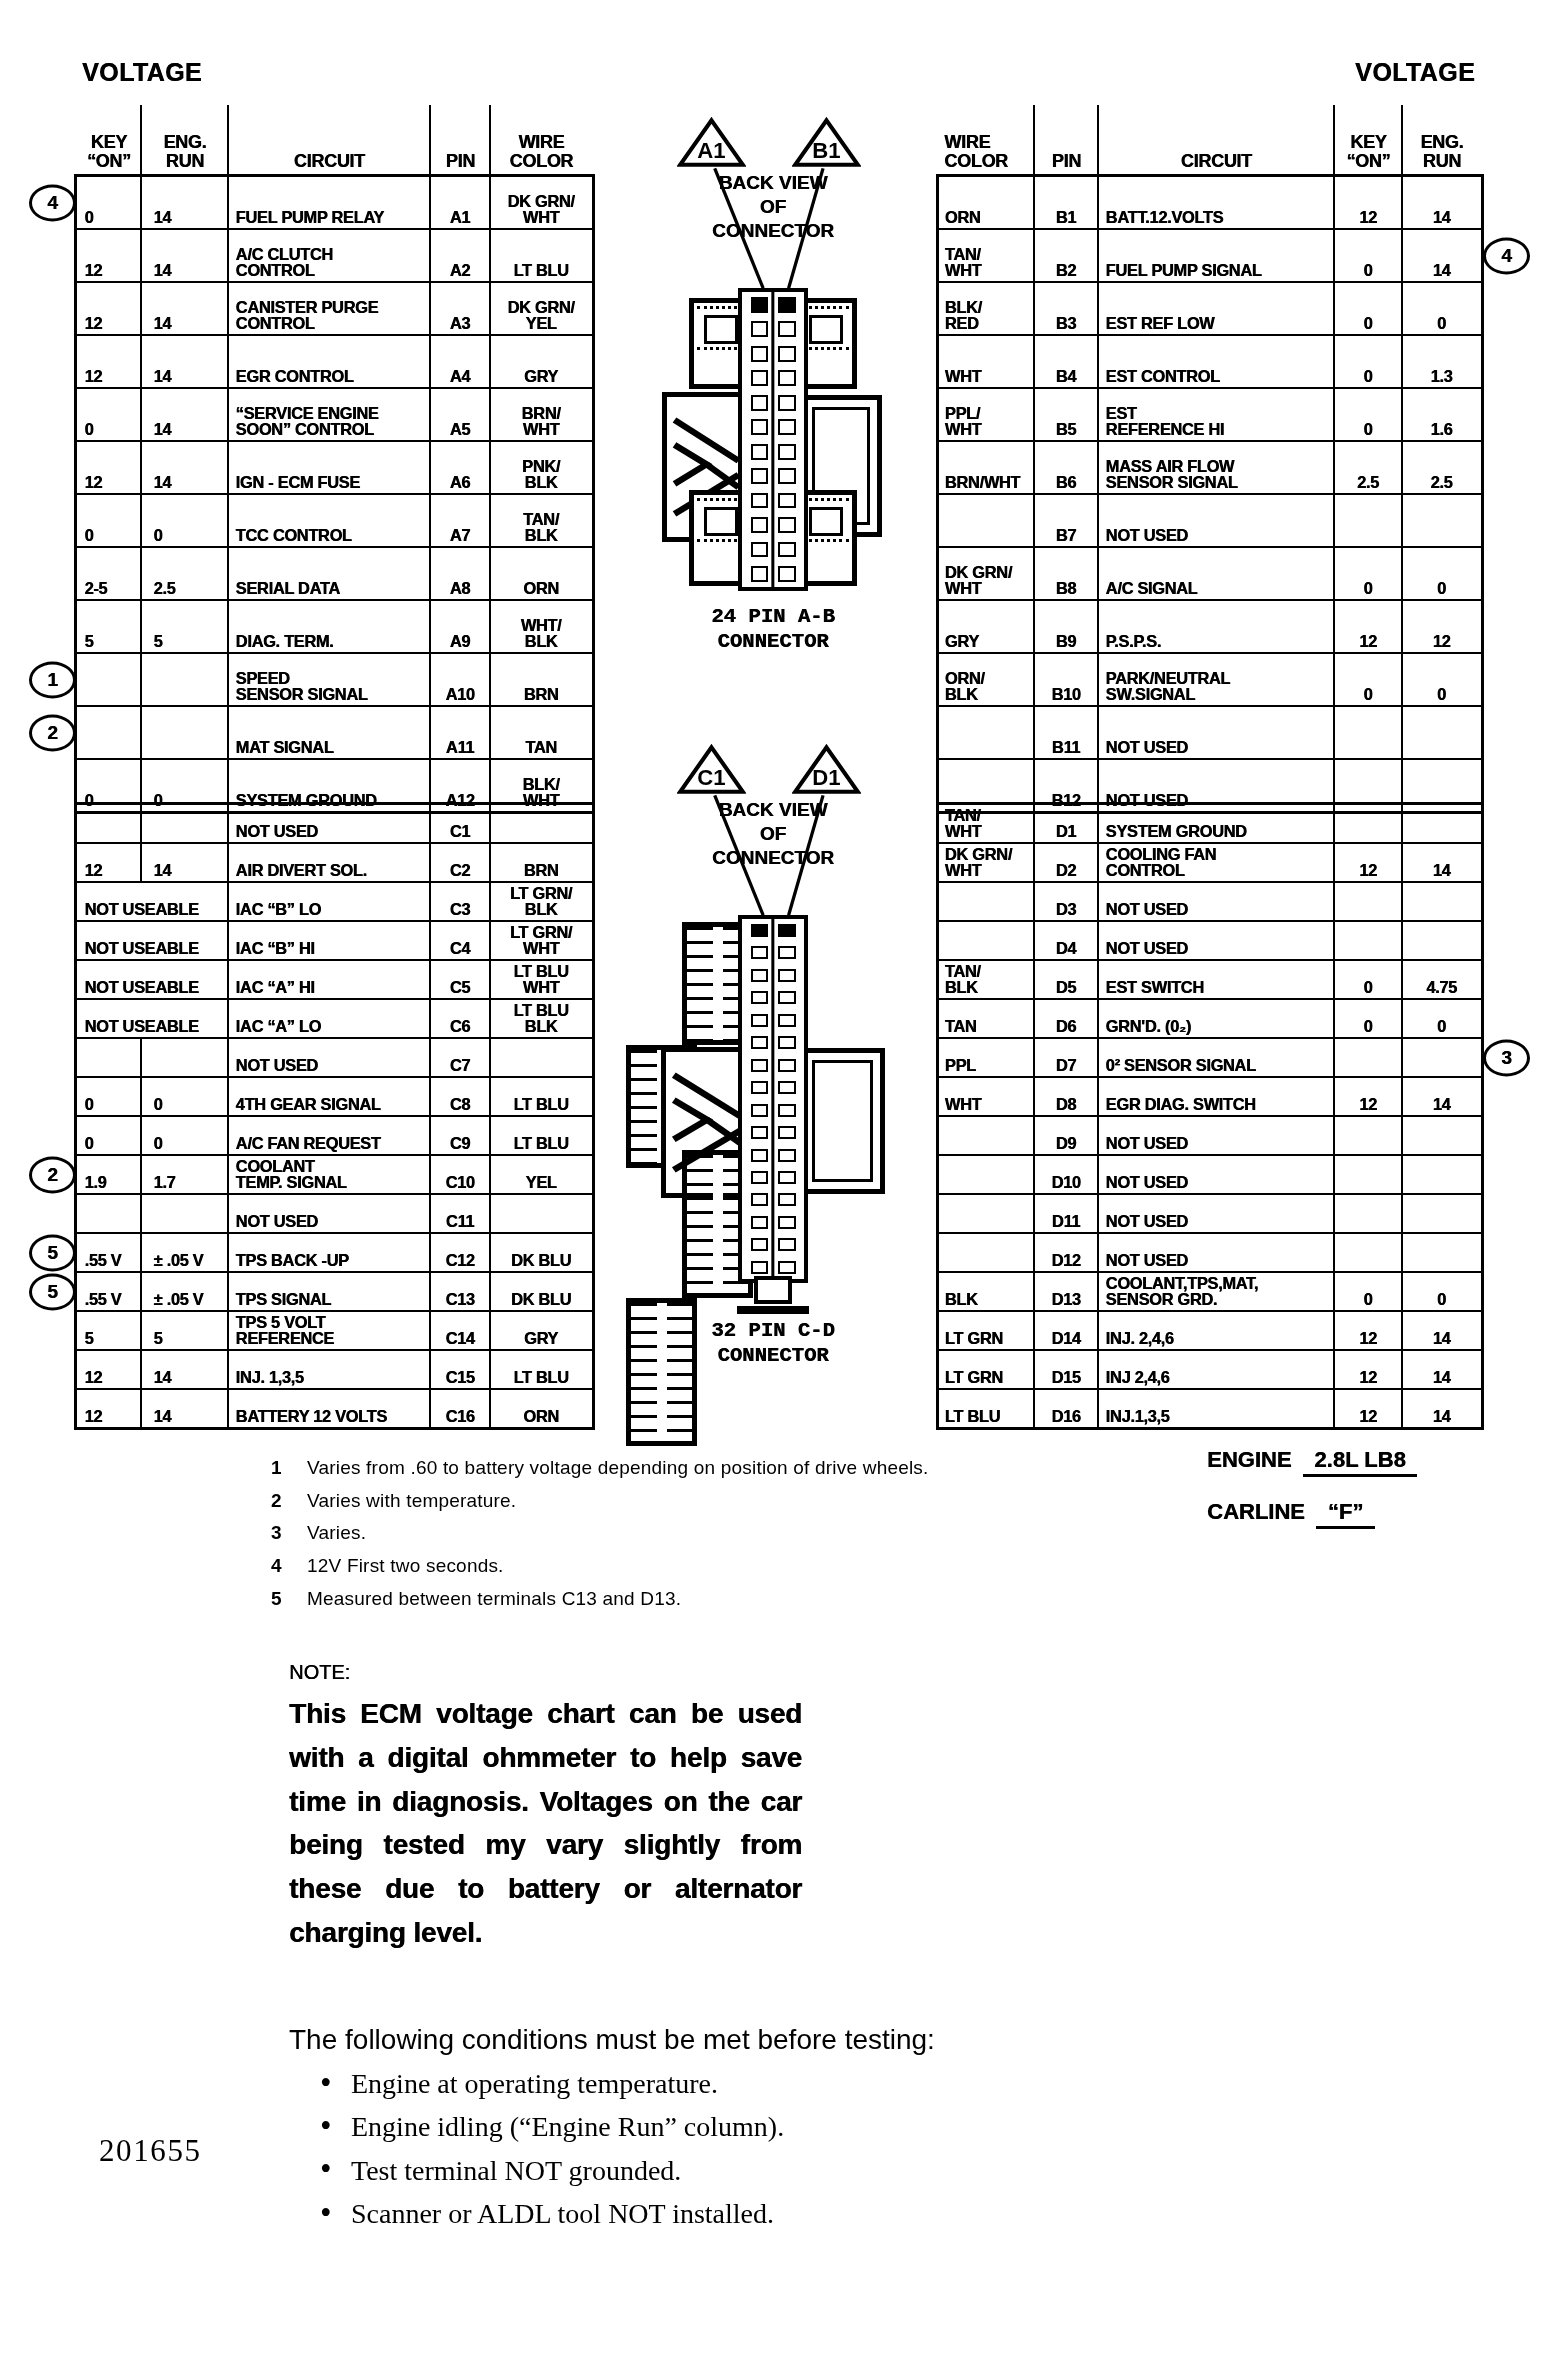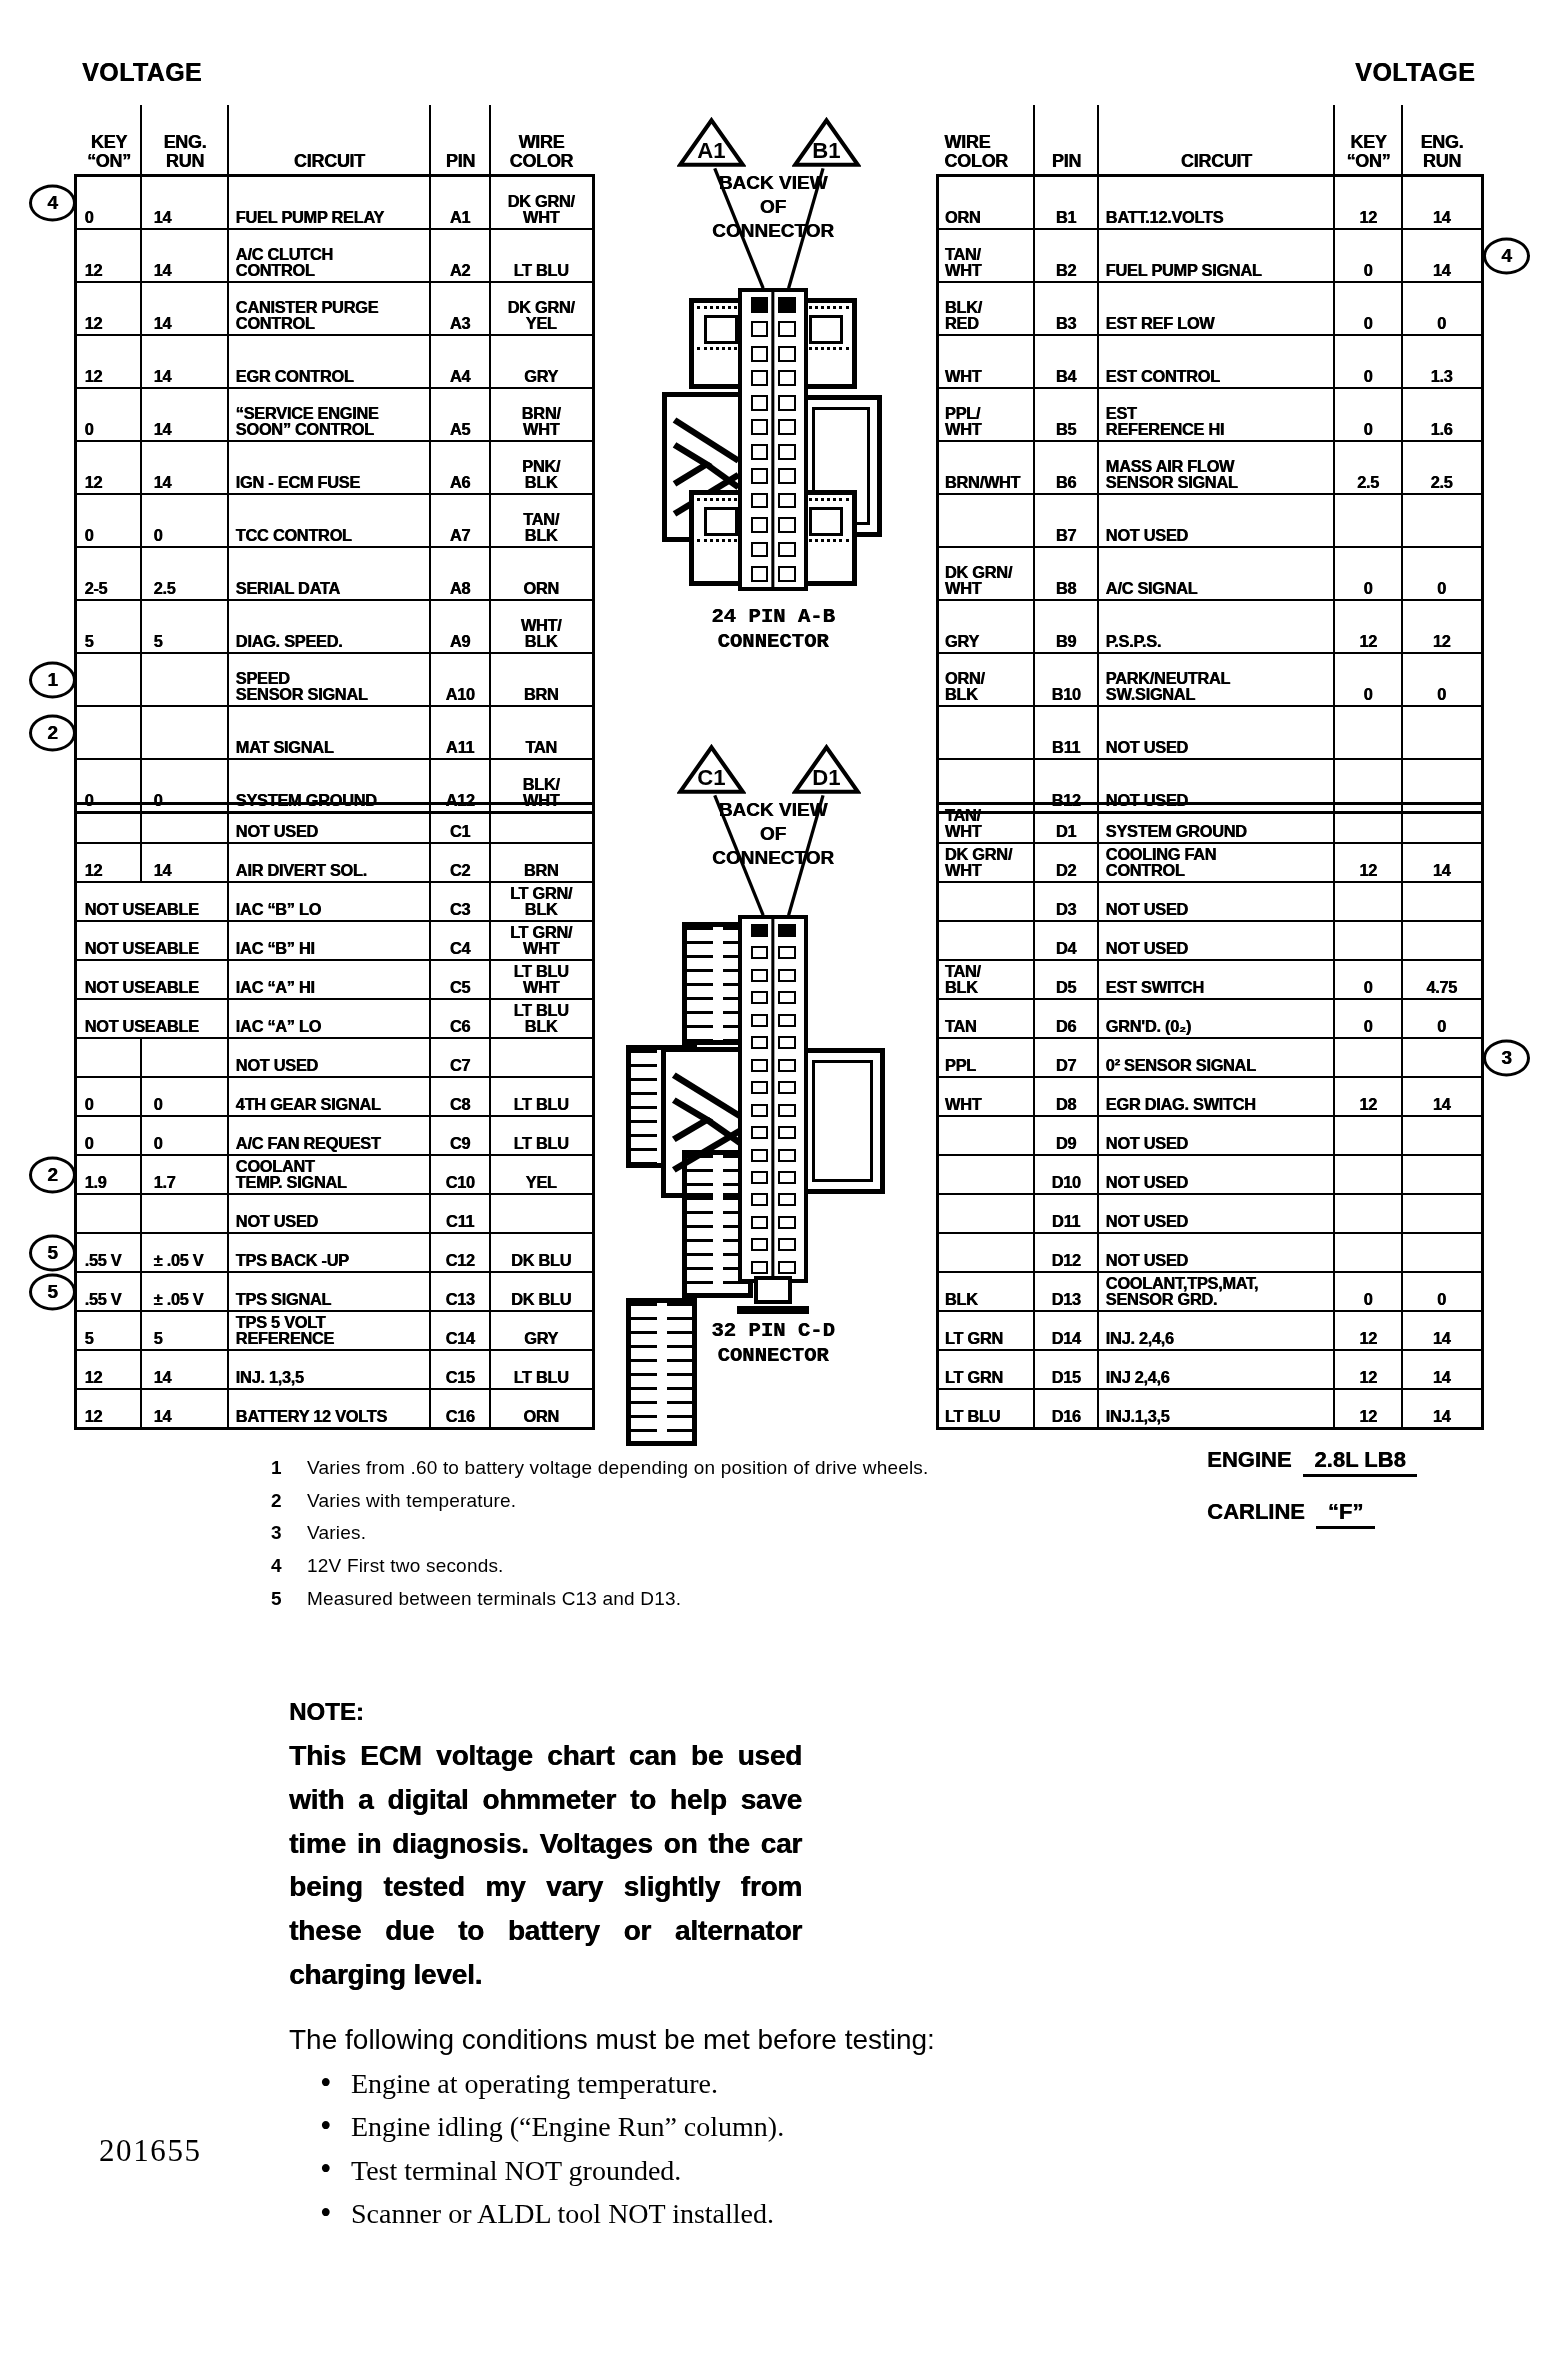--- a/index.html
+++ b/index.html
@@ -84,21 +84,21 @@
   .fn-text{letter-spacing:0.2px;}
 
   
   .engine-block{position:absolute;left:1207px;top:1447px;font-size:22px;font-weight:bold;}
   .eng-row{margin-bottom:26px;white-space:nowrap;}
   .eng-label{margin-right:11.5px;}
   .eng-value{border-bottom:3.3px solid #000;padding:0 11.5px 1.6px;}
 
   
   .note-block{position:absolute;left:289px;top:1661px;width:513px;}
-  .note-heading{font-size:24px;font-weight:bold;margin-bottom:8.2px;margin-top:37px;}
+  .note-heading{font-size:20px;font-weight:normal;margin-bottom:8.2px;}
   .note-body{font-size:28px;font-weight:bold;line-height:1.56;text-align:justify;letter-spacing:-0.2px;}
 
   
   .cond-block{position:absolute;left:289px;top:2024px;width:789px;font-size:28px;}
   .cond-intro{margin-bottom:13px;}
   .cond-list{margin:0;padding:0;list-style:none;font-family:Liberation Serif, serif;}
   .cond-item{position:relative;padding-left:62px;margin-bottom:14px;line-height:1.05;}
   .cond-item::before{content:"\2022";position:absolute;left:31px;top:-3.3px;font-size:33px;}
 
   .page-number{position:absolute;left:99px;top:2133px;font-family:"Liberation Serif",serif;
@@ -202,21 +202,21 @@
           <div class="cell c-eng ink">2.5</div>
           <div class="cell c-circ pre ink">SERIAL DATA</div>
           <div class="cell c-pin ink">A8</div>
           <div class="cell c-wire-c pre ink">ORN</div>
         </div>
 
         <div class="trow left-cols">
 
           <div class="cell c-key ink">5</div>
           <div class="cell c-eng ink">5</div>
-          <div class="cell c-circ pre ink">DIAG. SPEED.</div>
+          <div class="cell c-circ pre ink">DIAG. TERM.</div>
           <div class="cell c-pin ink">A9</div>
           <div class="cell c-wire-c pre ink">WHT/
 BLK</div>
         </div>
 
         <div class="trow left-cols">
           <span class="fncircle fn-left ink">1</span>
           <div class="cell c-key ink"></div>
           <div class="cell c-eng ink"></div>
           <div class="cell c-circ pre ink">SPEED

